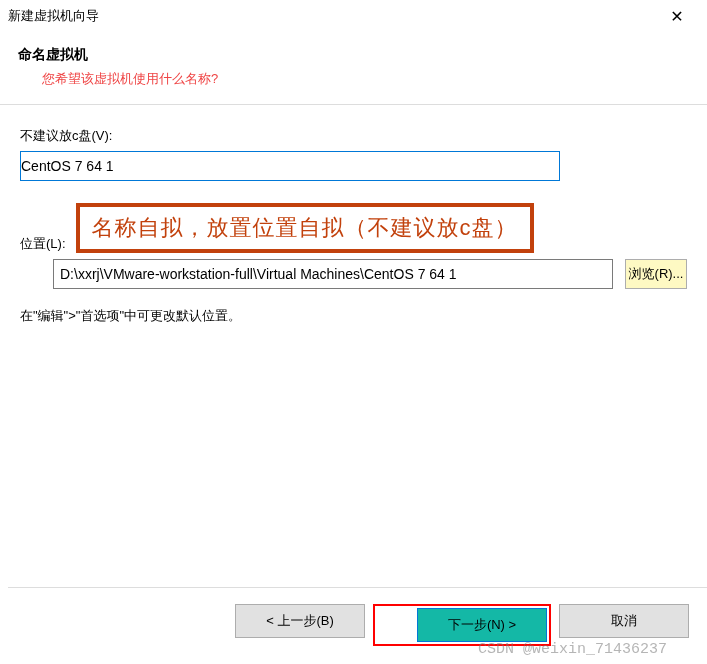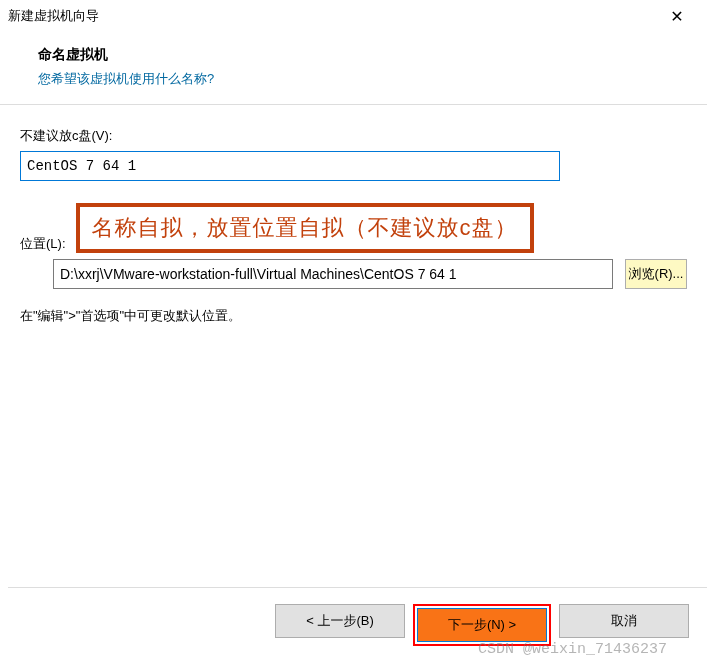--- a/index.html
+++ b/index.html
@@ -20,34 +20,34 @@
       height: 32px;
       gap: 48px;
     }
     .close-btn {
       width: 36px; height: 24px;
       display: flex; align-items: center; justify-content: center;
       font-size: 16px; font-family: Arial,sans-serif;
       cursor: pointer;
     }
     .header {
-      padding: 14px 0 16px 38px;
+      padding: 14px 0 16px 18px;
       border-bottom: 1px solid #ddd;
     }
     .header-title { font-size: 14px; font-weight: bold; margin-bottom: 6px; }
-    .header-subtitle { font-size: 13px; color: #0369a1; }
+    .header-subtitle { font-size: 13px; margin-left: 24px; color: #ef4444; }
     .content { padding: 22px 20px 20px 20px; }
     .label { margin-bottom: 6px; font-size: 13px; }
     .vm-name-input {
       width: 540px;
       height: 30px;
       border: 1px solid #0078d7;
-      padding: 4px 6px;
+      padding: 4px 0;
       font-size: 14px;
-      font-family: Liberation Mono, monospace;
+      font-family: Liberation Sans, sans-serif;
       outline: none;
     }
     .row-loc { margin-top: 22px; }
     .annotation-box {
       display: inline-block;
       border: 4px solid #c2410c;
       padding: 6px 12px;
       color: #c2410c;
       font-size: 22px;
       margin-left: 10px;
@@ -93,21 +93,22 @@
       font-size: 13px;
       cursor: pointer;
     }
     .next-wrapper {
       border: 2px solid #ff0000;
       padding: 2px;
       display: inline-flex;
     }
     .next-wrapper button {
       border: 1px solid #0078d7;
-      background: #f97316;
+      background: #14b8a6;
+      margin-left: 40px;
     }
     .watermark {
       position: absolute;
       bottom: 6px; right: 40px;
       font-size: 15px;
       color: rgba(120,120,120,0.55);
       pointer-events: none;
       font-family: Liberation Mono, monospace;
     }
   </style>

